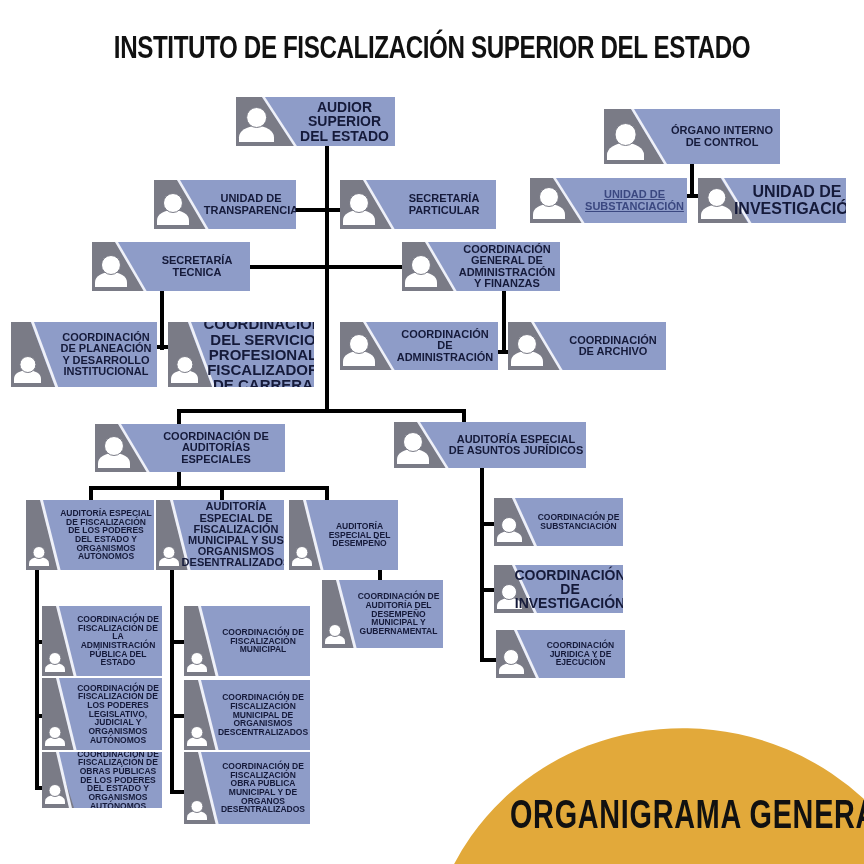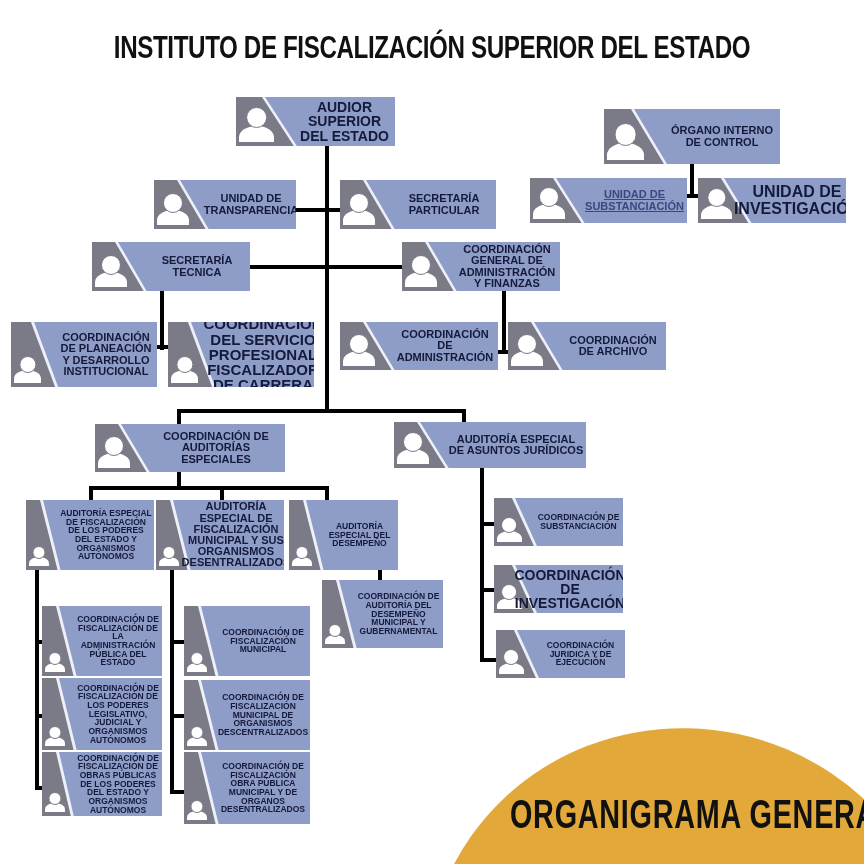--- a/index.html
+++ b/index.html
@@ -254,21 +254,21 @@
     </div>
     <div class="box" style="left: 42px; top: 678px; width: 120px; height: 72px;">
       <div style="position: absolute; left: 0px; top: 0px; bottom: 0px; width: 32px; background: rgb(122, 123, 134); clip-path: polygon(0px 0px, 14.4px 0px, 32px 100%, 0px 100%);"></div>
       <div style="position: absolute; left: 14.4px; top: 0px; bottom: 0px; width: 3px; background: rgb(238, 240, 248); transform-origin: left top; transform: skewX(13.7363deg);"></div>
       <div class="person" style="left: 3px; width: 19.84px; height: 19.84px;">
         <div class="body" style="height: 9.1264px;"></div>
         <div class="head" style="width: 11.1104px; height: 11.1104px; border: 1px solid rgb(122, 123, 134);"></div>
       </div>
       <div class="lbl" style="left: 34px; font-size: 8.5px;">COORDINACIÓN DE FISCALIZACIÓN DE LOS PODERES LEGISLATIVO, JUDICIAL Y ORGANISMOS AUTÓNOMOS</div>
     </div>
-    <div class="box" style="left: 42px; top: 752px; width: 120px; height: 64px;">
+    <div class="box" style="left: 42px; top: 752px; width: 120px; height: 56px;">
       <div style="position: absolute; left: 0px; top: 0px; bottom: 0px; width: 32px; background: rgb(122, 123, 134); clip-path: polygon(0px 0px, 14.4px 0px, 32px 100%, 0px 100%);"></div>
       <div style="position: absolute; left: 14.4px; top: 0px; bottom: 0px; width: 3px; background: rgb(238, 240, 248); transform-origin: left top; transform: skewX(13.0387deg);"></div>
       <div class="person" style="left: 3px; width: 19.84px; height: 19.84px;">
         <div class="body" style="height: 9.1264px;"></div>
         <div class="head" style="width: 11.1104px; height: 11.1104px; border: 1px solid rgb(122, 123, 134);"></div>
       </div>
       <div class="lbl" style="left: 34px; font-size: 8.5px;">COORDINACIÓN DE FISCALIZACIÓN DE OBRAS PÚBLICAS DE LOS PODERES DEL ESTADO Y ORGANISMOS AUTÓNOMOS</div>
     </div>
     <div class="box" style="left: 184px; top: 606px; width: 126px; height: 70px;">
       <div style="position: absolute; left: 0px; top: 0px; bottom: 0px; width: 32px; background: rgb(122, 123, 134); clip-path: polygon(0px 0px, 14.4px 0px, 32px 100%, 0px 100%);"></div>

